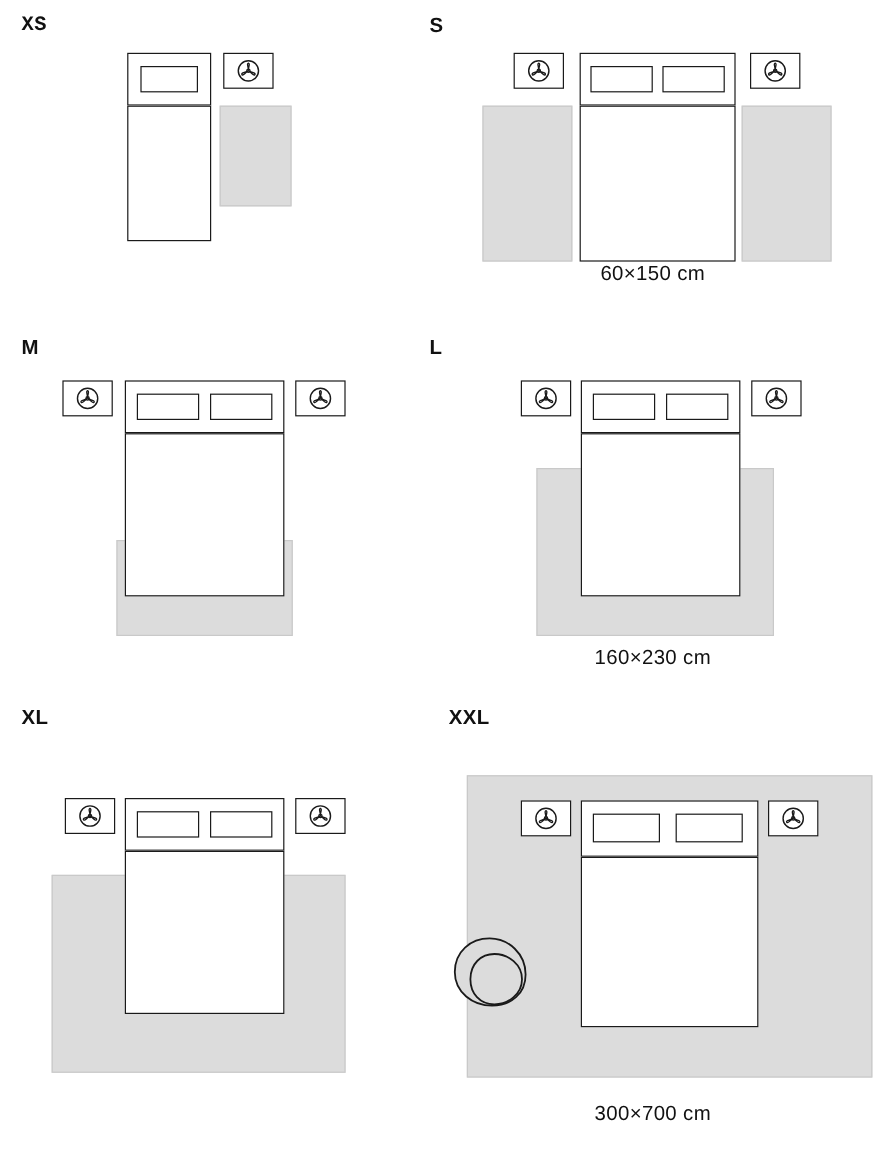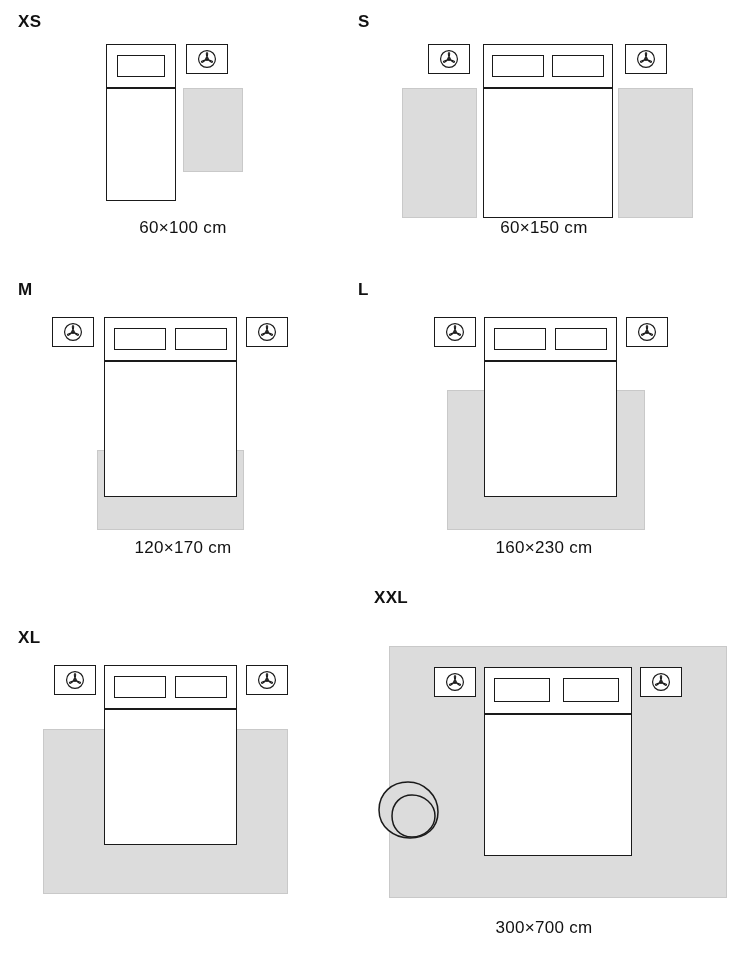--- a/index.html
+++ b/index.html
@@ -82,21 +82,21 @@
     position: absolute;
   }
   .chair svg { display: block; }
 </style>
 </head>
 <body>
 
 <div class="grid">
 
   <div class="cell" style="left:18px; top:12px; width:330px; height:250px;">
-    <div class="size-label" style="position:absolute; left:0; top:0;">XS</div>
+    <div class="size-label" style="position:absolute; left:0; top:0;font-family:Liberation Mono, monospace;">XS</div>
 
     <div class="scene" style="position:absolute; left:0; top:14px; width:330px; height:180px;">
 
       <div class="rug" style="left:165px; top:62px; width:60px; height:84px;"></div>
 
       <div class="nightstand" style="left:168px; top:18px; width:42px; height:30px;">
         <span class="lamp-icon">
           <svg width="22" height="22" viewBox="0 0 24 24">
             <circle cx="12" cy="12" r="9.2" fill="none" stroke="#1a1a1a" stroke-width="1.3"></circle>
             <path d="M12 12 C12 7.5 10 5.5 12 5.0 C14 5.5 12 7.5 12 12 Z" fill="none" stroke="#1a1a1a" stroke-width="1.2"></path>
@@ -105,21 +105,20 @@
             <circle cx="12" cy="12" r="1.5" fill="none" stroke="#1a1a1a" stroke-width="1.2"></circle>
           </svg>
         </span>
       </div>
 
       <div class="headboard" style="left:88px; top:18px; width:70px; height:44px;"></div>
       <div class="pillow" style="left:99px; top:29px; width:48px; height:22px;"></div>
       <div class="bed" style="left:88px; top:62px; width:70px; height:113px;"></div>
     </div>
 
-    <div class="dims-label" style="position:absolute; left:0; top:206px; width:330px;">60×100 cm</div>
   </div>
 
   <div class="cell" style="left:358px; top:12px; width:372px; height:250px;">
     <div class="size-label" style="position:absolute; left:0; top:0;">S</div>
 
     <div class="scene" style="position:absolute; left:0; top:14px; width:372px; height:180px;">
 
       <div class="rug" style="left:44px; top:62px; width:75px; height:130px;"></div>
       <div class="rug" style="left:260px; top:62px; width:75px; height:130px;"></div>
 
@@ -184,21 +183,20 @@
           </svg>
         </span>
       </div>
 
       <div class="headboard" style="left:86px; top:23px; width:133px; height:44px;"></div>
       <div class="pillow" style="left:96px; top:34px; width:52px; height:22px;"></div>
       <div class="pillow" style="left:157px; top:34px; width:52px; height:22px;"></div>
       <div class="bed" style="left:86px; top:67px; width:133px; height:136px;"></div>
     </div>
 
-    <div class="dims-label" style="position:absolute; left:0; top:258px; width:330px;">120×170 cm</div>
   </div>
 
   <div class="cell" style="left:358px; top:280px; width:372px; height:300px;">
     <div class="size-label" style="position:absolute; left:0; top:0;">L</div>
 
     <div class="scene" style="position:absolute; left:0; top:14px; width:372px; height:230px;">
 
       <div class="rug" style="left:89px; top:96px; width:198px; height:140px;"></div>
 
       <div class="nightstand" style="left:76px; top:23px; width:42px; height:30px;">
@@ -227,21 +225,21 @@
       <div class="headboard" style="left:126px; top:23px; width:133px; height:44px;"></div>
       <div class="pillow" style="left:136px; top:34px; width:52px; height:22px;"></div>
       <div class="pillow" style="left:197px; top:34px; width:52px; height:22px;"></div>
       <div class="bed" style="left:126px; top:67px; width:133px; height:136px;"></div>
     </div>
 
     <div class="dims-label" style="position:absolute; left:0; top:258px; width:372px;">160×230 cm</div>
   </div>
 
   <div class="cell" style="left:18px; top:588px; width:330px; height:360px;">
-    <div class="size-label" style="position:absolute; left:0; top:0;margin-top:40px;">XL</div>
+    <div class="size-label" style="position:absolute; left:0; top:0;">XL</div>
 
     <div class="scene" style="position:absolute; left:0; top:56px; width:330px; height:250px;">
 
       <div class="rug" style="left:25px; top:85px; width:245px; height:165px;"></div>
 
       <div class="nightstand" style="left:36px; top:21px; width:42px; height:30px;">
         <span class="lamp-icon">
           <svg width="22" height="22" viewBox="0 0 24 24">
             <circle cx="12" cy="12" r="9.2" fill="none" stroke="#1a1a1a" stroke-width="1.3"></circle>
             <path d="M12 12 C12 7.5 10 5.5 12 5.0 C14 5.5 12 7.5 12 12 Z" fill="none" stroke="#1a1a1a" stroke-width="1.2"></path>

